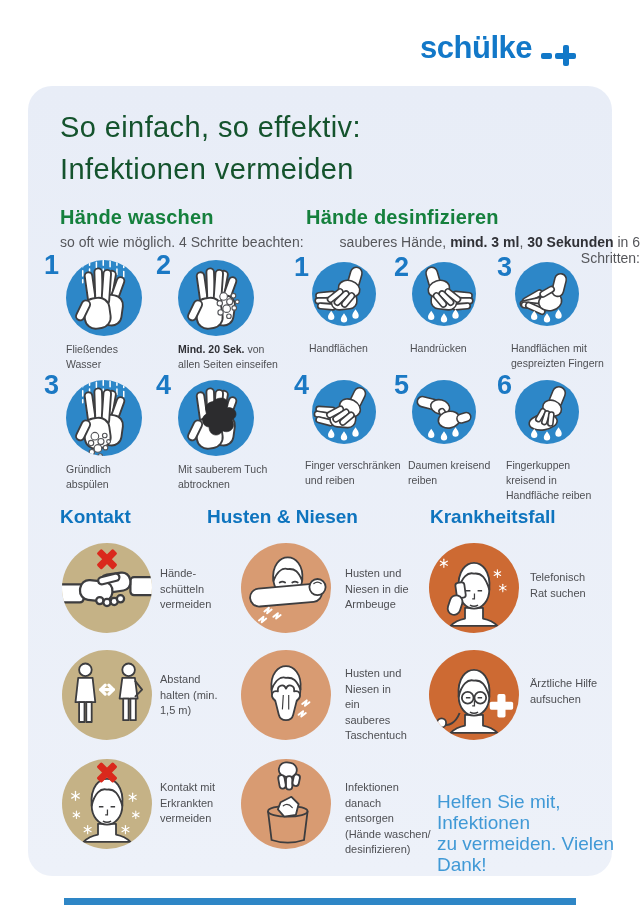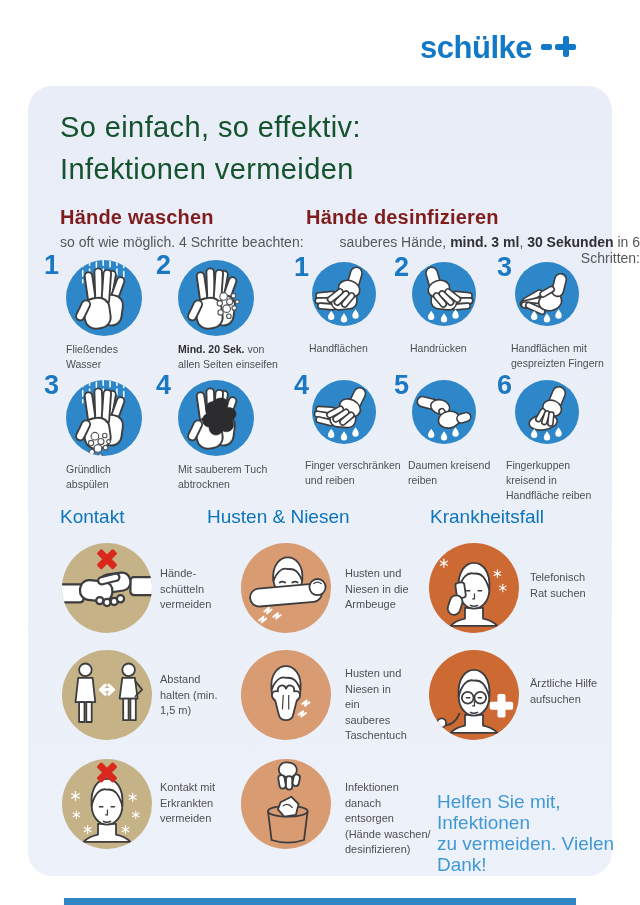--- a/index.html
+++ b/index.html
@@ -3,36 +3,36 @@
 <meta charset="utf-8">
 <style>
   html,body{margin:0;padding:0;}
   body{
     width:640px;height:905px;position:relative;overflow:hidden;
     background:#ffffff;
     font-family:"Liberation Sans", sans-serif;
     -webkit-font-smoothing:antialiased;
   }
   
-  .logo{position:absolute;top:30px;right:64px;display:flex;align-items:flex-start;color:#1278c8;}
+  .logo{position:absolute;top:30px;right:64px;display:flex;align-items:flex-end;color:#1278c8;}
   .logo-text{font-size:31px;font-weight:bold;letter-spacing:-0.5px;}
   .logo-mark{display:inline-flex;align-items:center;margin-left:9px;margin-top:6px;}
   .lm-dash{width:11px;height:6px;background:#1278c8;border-radius:2px;margin-right:3px;}
   .lm-plus{position:relative;width:21px;height:21px;}
   .lm-pv{position:absolute;left:7.5px;top:0;width:6px;height:21px;background:#1278c8;border-radius:2px;}
   .lm-ph{position:absolute;top:7.5px;left:0;width:21px;height:6px;background:#1278c8;border-radius:2px;}
   
   .panel{position:absolute;left:28px;top:86px;width:584px;height:790px;border-radius:24px;
          background:linear-gradient(#e8edf7,#edf1f9);}
   .page-title{position:absolute;left:60px;top:106px;font-size:29px;line-height:42px;
               color:#14532d;letter-spacing:0.4px;}
-  .sec-h{position:absolute;font-size:20px;font-weight:bold;color:#7f1d1d;letter-spacing:0.2px;}
+  .sec-h{position:absolute;font-size:20px;font-weight:bold;color:#15803d;letter-spacing:0.2px;}
   .sec-sub{position:absolute;font-size:14px;color:#55565a;text-align:right;}
   .sec-sub b{color:#303136;}
-  .sec-h2{position:absolute;font-size:19px;font-weight:normal;color:#0e74be;}
+  .sec-h2{position:absolute;font-size:19px;font-weight:bold;color:#0e74be;}
   .num{position:absolute;font-size:27px;font-weight:bold;color:#1b79c4;line-height:1;}
   .circ{position:absolute;border-radius:50%;overflow:hidden;}
   .circ svg{position:absolute;left:0;top:0;width:100%;height:100%;}
   .c-blue{background:#2d87c8;}
   .c-tan{background:#c5b286;}
   .c-salmon{background:#d89b72;}
   .c-orange{background:#cd6a33;}
   .cap{position:absolute;font-size:10.5px;line-height:15px;color:#4e4f53;}
   .cap b{color:#303136;}
   .ilabel{position:absolute;font-size:11px;line-height:15.5px;color:#4e4f53;}

